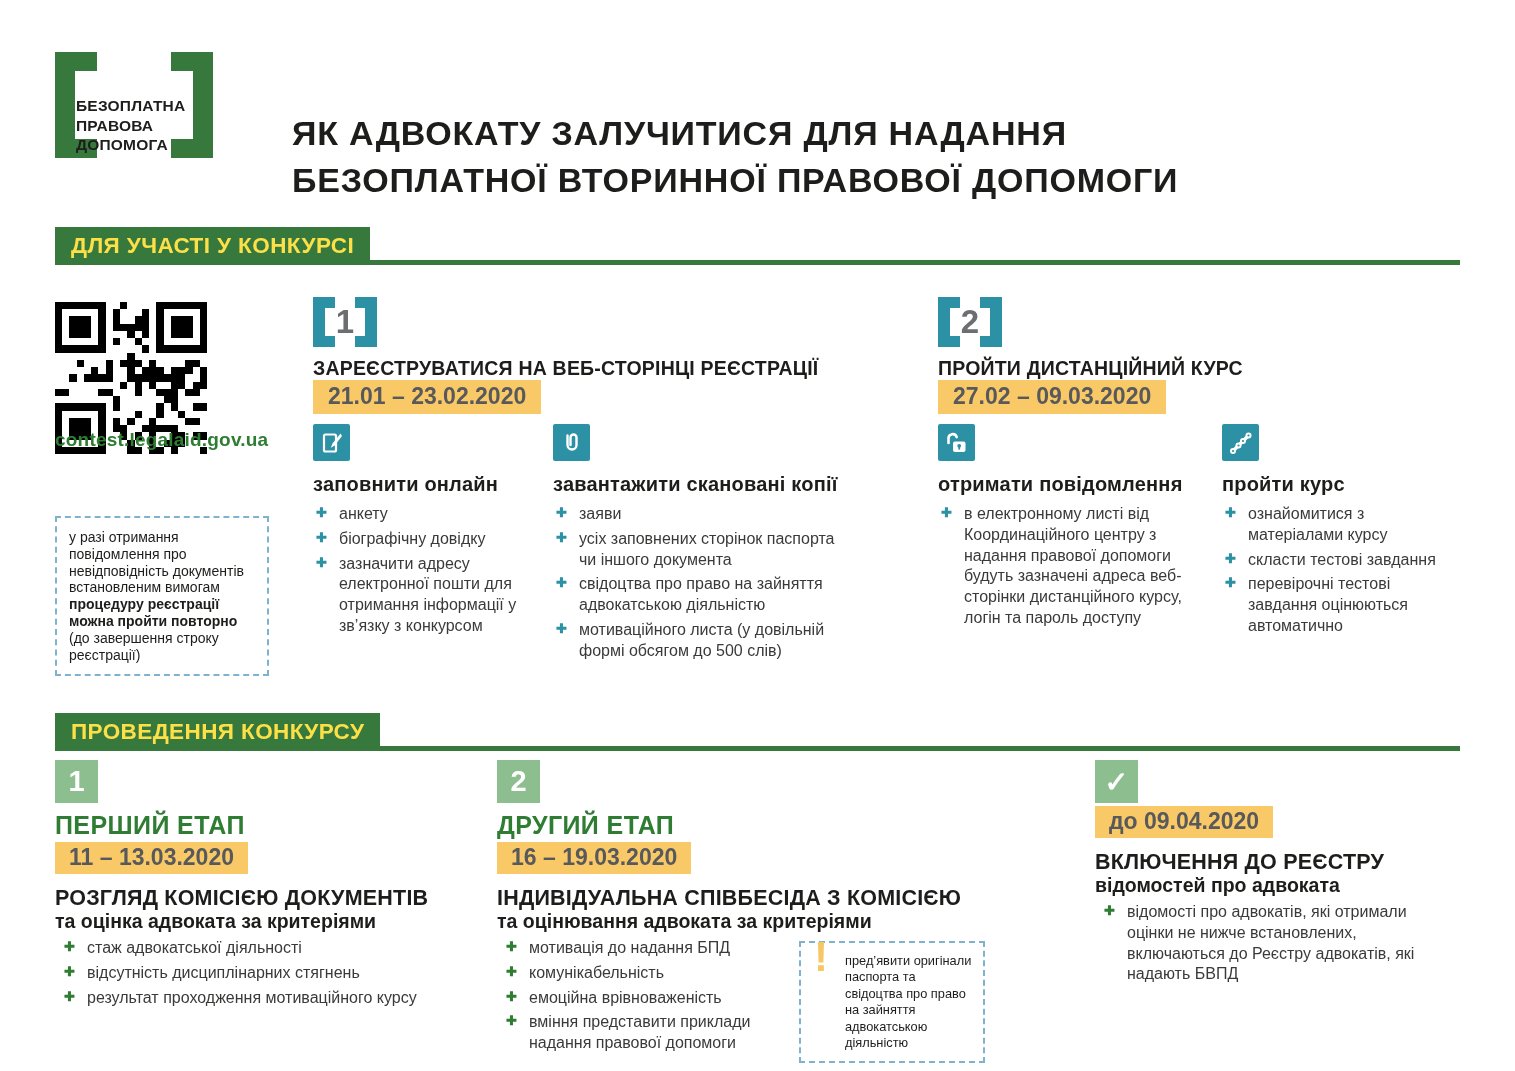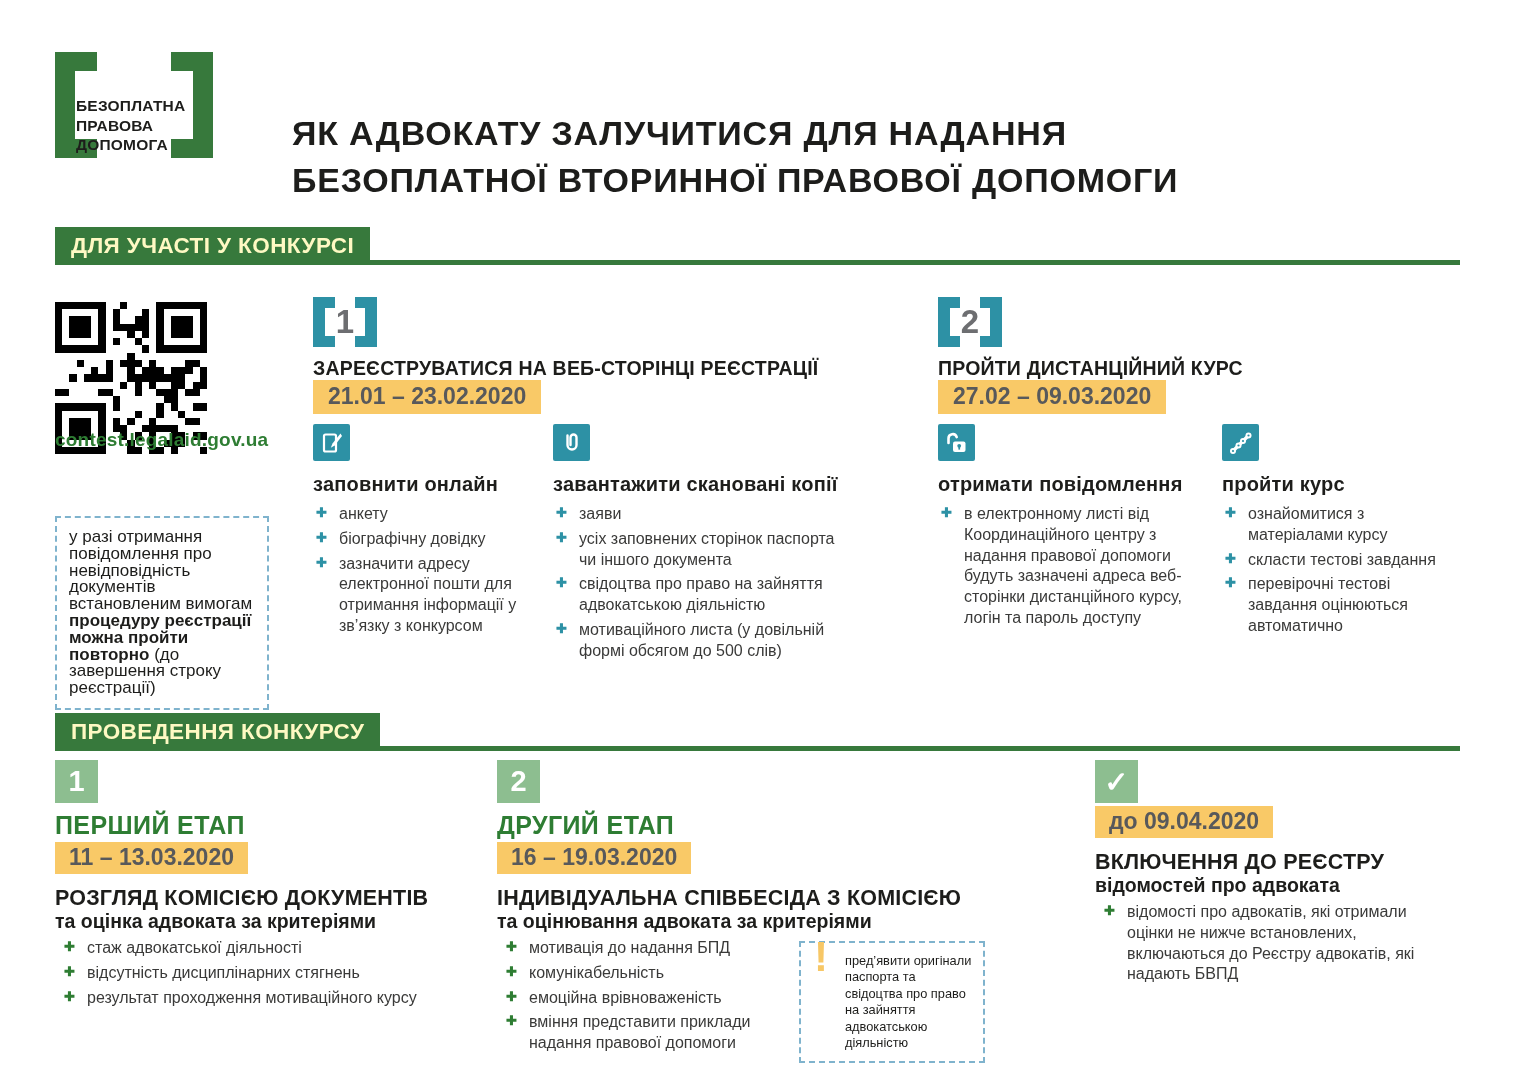--- a/index.html
+++ b/index.html
@@ -17,28 +17,28 @@
   .lb,.rb{position:absolute;top:0;width:42px;height:106px;}
   .lb{left:0;border-left:20px solid var(--green);border-top:19px solid var(--green);border-bottom:19px solid var(--green);}
   .rb{right:0;border-right:20px solid var(--green);border-top:19px solid var(--green);border-bottom:19px solid var(--green);}
   .logo-text{position:absolute;left:21px;top:44px;font-size:15.5px;font-weight:bold;line-height:19.5px;letter-spacing:.2px;color:#1d1d1b;}
 
   
   #page-title{left:292px;top:62px;font-size:34px;font-weight:bold;line-height:47px;letter-spacing:.8px;white-space:nowrap;margin-top:48px;}
 
   
   .banner{left:55px;right:55px;height:38px;display:flex;}
-  .banner-box{background:var(--green);color:#fef9c3;font-weight:bold;font-size:22.5px;padding:0 16px;display:flex;align-items:center;letter-spacing:.4px;white-space:nowrap;}
+  .banner-box{background:var(--green);color:#fde047;font-weight:bold;font-size:22.5px;padding:0 16px;display:flex;align-items:center;letter-spacing:.4px;white-space:nowrap;}
   .banner-line{flex:1;align-self:flex-end;height:5px;background:var(--green);}
   #banner1{top:227px;} #banner2{top:697px;margin-top:16px;}
 
   
   #qr{left:55px;top:302px;width:152px;height:152px;}
   #site-link{left:55px;top:429px;font-size:19px;font-weight:bold;color:var(--greentxt);letter-spacing:.2px;text-decoration:none;}
-  #reg-note{left:55px;top:516px;width:214px;border:2px dashed var(--dash);padding:11px 12px;font-size:17px;line-height:16.8px;color:var(--ink);}
+  #reg-note{left:55px;top:516px;width:214px;border:2px dashed var(--dash);padding:11px 12px;font-size:14px;line-height:16.8px;color:var(--ink);}
 
   
   .step{position:absolute;top:297px;}
   #step1{left:313px;width:600px;} #step2{left:938px;width:545px;}
   .bracket-num{position:relative;width:64px;height:50px;}
   .bn-l,.bn-r{position:absolute;top:0;width:22px;height:50px;}
   .bn-l{left:0;border-left:12px solid var(--teal);border-top:11px solid var(--teal);border-bottom:11px solid var(--teal);}
   .bn-r{right:0;border-right:12px solid var(--teal);border-top:11px solid var(--teal);border-bottom:11px solid var(--teal);}
   .bn-v{position:absolute;left:0;right:0;top:6px;text-align:center;font-size:33px;font-weight:bold;color:var(--numgray);}
   .step-title{margin-top:10px;font-size:19.5px;font-weight:bold;letter-spacing:.2px;white-space:nowrap;}

